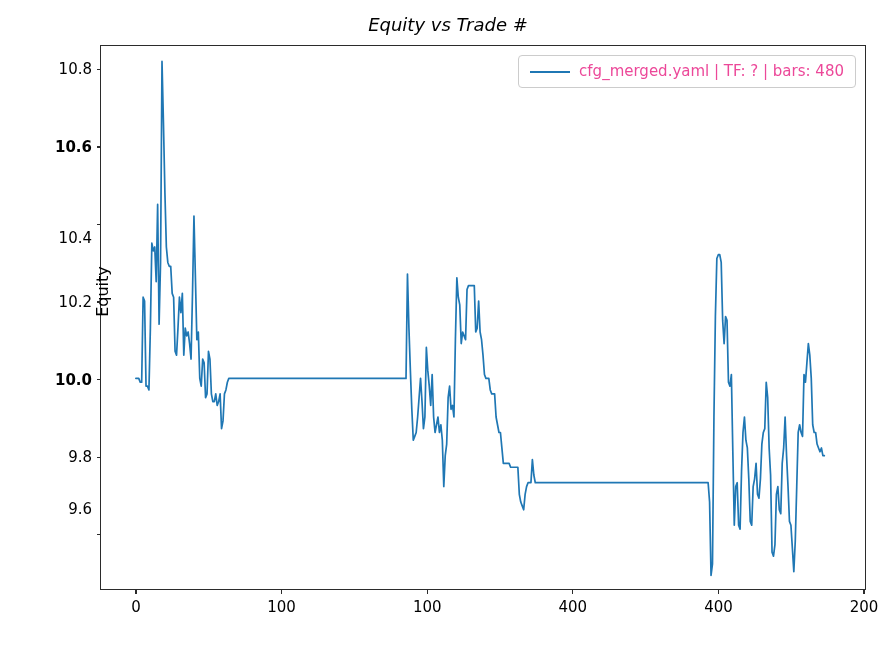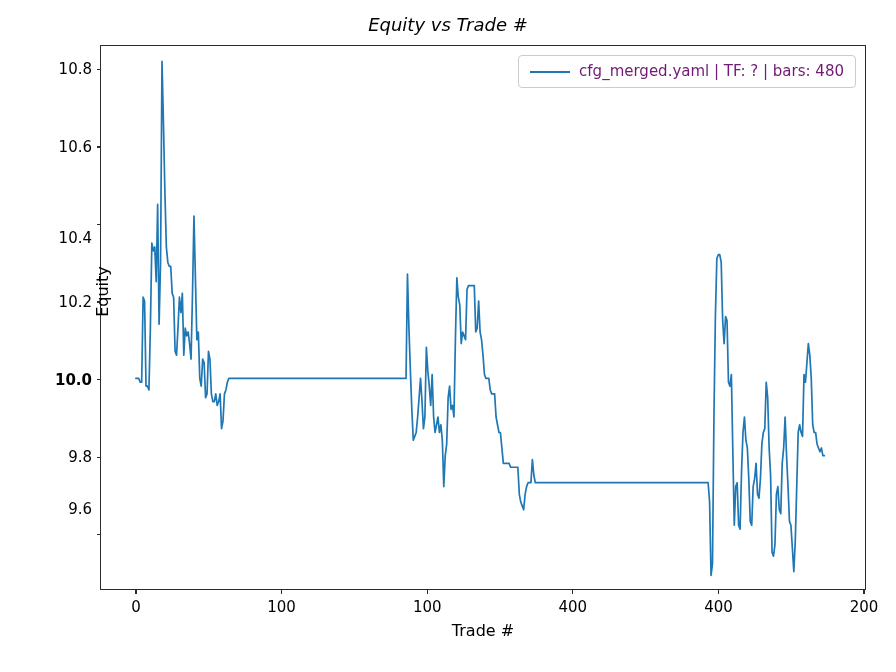--- a/index.html
+++ b/index.html
@@ -121,53 +121,52 @@
   }
   #legend-swatch {
     width: 40px;
     height: 0;
     border-top: 2.6px solid #1f77b4;
     display: block;
     flex: none;
   }
   #legend-label {
     font-size: 15px;
-    color: #701a75;
+    color: #ec4899;
     white-space: nowrap;
     line-height: 17px;
   }
 </style>
 </head>
 <body>
 
 <div id="figure">
 
   <div id="chart-title">Equity vs Trade #</div>
 
   <div id="plot-area">
 
     <svg id="plot-svg" viewBox="0 0 766 545" preserveAspectRatio="none">
       <polyline id="equity-polyline" fill="none" stroke="#1f77b4" stroke-width="1.7" stroke-linejoin="round" stroke-linecap="round" vector-effect="non-scaling-stroke" points="34.95,333.59 36.41,333.59 37.86,333.59 39.32,337.47 40.78,337.47 42.23,252.14 43.69,256.01 45.14,341.35 46.60,341.35 48.06,345.23 49.51,283.17 50.97,197.83 52.43,205.59 53.88,201.71 55.34,236.62 56.79,159.04 58.25,279.29 59.71,217.22 61.16,15.52 62.62,77.58 64.08,147.40 65.53,201.71 66.99,217.22 68.44,221.10 69.90,221.10 71.36,248.26 72.81,252.14 74.27,306.44 75.73,310.32 77.18,283.17 78.64,252.14 80.10,267.65 81.55,248.26 83.01,310.32 84.46,283.17 85.92,290.93 87.38,287.05 88.83,298.68 90.29,314.20 91.75,248.26 93.20,170.68 94.66,232.74 96.11,294.80 97.57,287.05 99.03,333.59 100.48,341.35 101.94,314.20 103.40,318.08 104.85,352.99 106.31,349.11 107.76,306.44 109.22,314.20 110.68,349.11 112.13,356.87 113.59,356.87 115.05,349.11 116.50,360.75 117.96,356.87 119.41,349.11 120.87,384.02 122.33,376.26 123.78,349.11 125.24,345.23 126.70,337.47 128.15,333.59 129.61,333.59 131.06,333.59 132.52,333.59 209.70,333.59 305.82,333.59 307.27,228.86 308.73,283.17 310.19,325.84 311.64,364.63 313.10,395.66 314.56,391.78 316.01,387.90 317.47,372.38 318.92,352.99 320.38,333.59 321.84,356.87 323.29,384.02 324.75,372.38 326.21,302.56 327.66,325.84 329.12,341.35 330.57,360.75 332.03,329.72 333.49,372.38 334.94,387.90 336.40,380.14 337.86,372.38 339.31,387.90 340.77,380.14 342.22,395.66 343.68,442.21 345.14,411.17 346.59,399.54 348.05,352.99 349.51,341.35 350.96,364.63 352.42,360.75 353.87,372.38 355.33,294.80 356.79,232.74 358.24,252.14 359.70,259.89 361.16,298.68 362.61,287.05 364.07,290.93 365.52,294.80 366.98,244.38 368.44,240.50 369.89,240.50 371.35,240.50 372.81,240.50 374.26,240.50 375.72,287.05 377.17,283.17 378.63,256.01 380.09,287.05 381.54,294.80 383.00,310.32 384.46,329.72 385.91,333.59 387.37,333.59 388.83,333.59 390.28,345.23 391.74,349.11 393.19,349.11 394.65,349.11 396.11,372.38 397.56,380.14 399.02,387.90 400.48,387.90 401.93,403.42 403.39,418.93 404.84,418.93 406.30,418.93 407.76,418.93 409.21,418.93 410.67,422.81 412.13,422.81 413.58,422.81 415.04,422.81 416.49,422.81 417.95,422.81 419.41,449.96 420.86,457.72 422.32,461.60 423.78,465.48 425.23,449.96 426.69,442.21 428.14,438.33 429.60,438.33 431.06,438.33 432.51,415.05 433.97,430.57 435.43,438.33 436.88,438.33 438.34,438.33 439.79,438.33 441.25,438.33 442.71,438.33 444.16,438.33 445.62,438.33 447.08,438.33 448.53,438.33 449.99,438.33 451.44,438.33 452.90,438.33 454.36,438.33 455.81,438.33 457.27,438.33 458.73,438.33 460.18,438.33 530.08,438.33 604.35,438.33 605.81,438.33 607.27,438.33 608.72,438.33 610.18,457.72 611.63,531.42 613.09,519.79 614.55,372.38 616.00,271.53 617.46,213.35 618.92,209.47 620.37,209.47 621.83,217.22 623.29,275.41 624.74,298.68 626.20,271.53 627.65,275.41 629.11,337.47 630.57,341.35 632.02,329.72 633.48,407.30 634.94,481.00 636.39,442.21 637.85,438.33 639.30,481.00 640.76,484.88 642.22,426.69 643.67,387.90 645.13,372.38 646.59,395.66 648.04,403.42 649.50,434.45 650.95,477.12 652.41,481.00 653.87,442.21 655.32,434.45 656.78,418.93 658.24,449.96 659.69,453.84 661.15,434.45 662.60,399.54 664.06,387.90 665.52,384.02 666.97,337.47 668.43,352.99 669.89,403.42 671.34,430.57 672.80,508.15 674.25,512.03 675.71,500.39 677.17,449.96 678.62,442.21 680.08,465.48 681.54,469.36 682.99,418.93 684.45,403.42 685.90,372.38 687.36,411.17 688.82,442.21 690.27,477.12 691.73,481.00 693.19,504.27 694.64,527.54 696.10,496.51 697.56,442.21 699.01,387.90 700.47,380.14 701.92,387.90 703.38,391.78 704.84,329.72 706.29,337.47 707.75,318.08 709.21,298.68 710.66,310.32 712.12,333.59 713.57,380.14 715.03,387.90 716.49,387.90 717.94,399.54 719.40,403.42 720.86,407.30 722.31,403.42 723.77,411.17 725.22,411.17 726.68,NaN 728.14,NaN 729.59,NaN 731.05,NaN"></polyline>
     </svg>
 
     <div id="ylabel">Equity</div>
-    <div id="xlabel">Trade #</div>
 
     <div id="ytick-container">
         <div class="ytick-label" style="top: 463px;">9.6</div>
         <div class="ytick-mark" style="top: 488.104px;"></div>
         <div class="ytick-label" style="top: 411.174px;">9.8</div>
         <div class="ytick-mark" style="top: 410.524px;"></div>
         <div class="ytick-label" style="top: 333.594px; font-weight: bold;">10.0</div>
         <div class="ytick-mark" style="top: 332.944px;"></div>
         <div class="ytick-label" style="top: 256.014px;">10.2</div>
         <div class="ytick-mark" style="top: 255.364px;"></div>
         <div class="ytick-label" style="top: 192px;">10.4</div>
         <div class="ytick-mark" style="top: 177.784px;"></div>
-        <div class="ytick-label" style="top: 100.854px;">10.6</div>
+        <div class="ytick-label" style="top: 100.854px; font-weight: bold;">10.6</div>
         <div class="ytick-mark" style="top: 100.204px;"></div>
         <div class="ytick-label" style="top: 23.274px;">10.8</div>
         <div class="ytick-mark" style="top: 22.624px;"></div>
       </div>
     <div id="xtick-container">
         <div class="xtick-label" style="left: 34.9506px;">0</div>
         <div class="xtick-mark" style="left: 34.3006px;"></div>
         <div class="xtick-label" style="left: 180.578px;">100</div>
         <div class="xtick-mark" style="left: 179.928px;"></div>
         <div class="xtick-label" style="left: 326.205px;">100</div>

